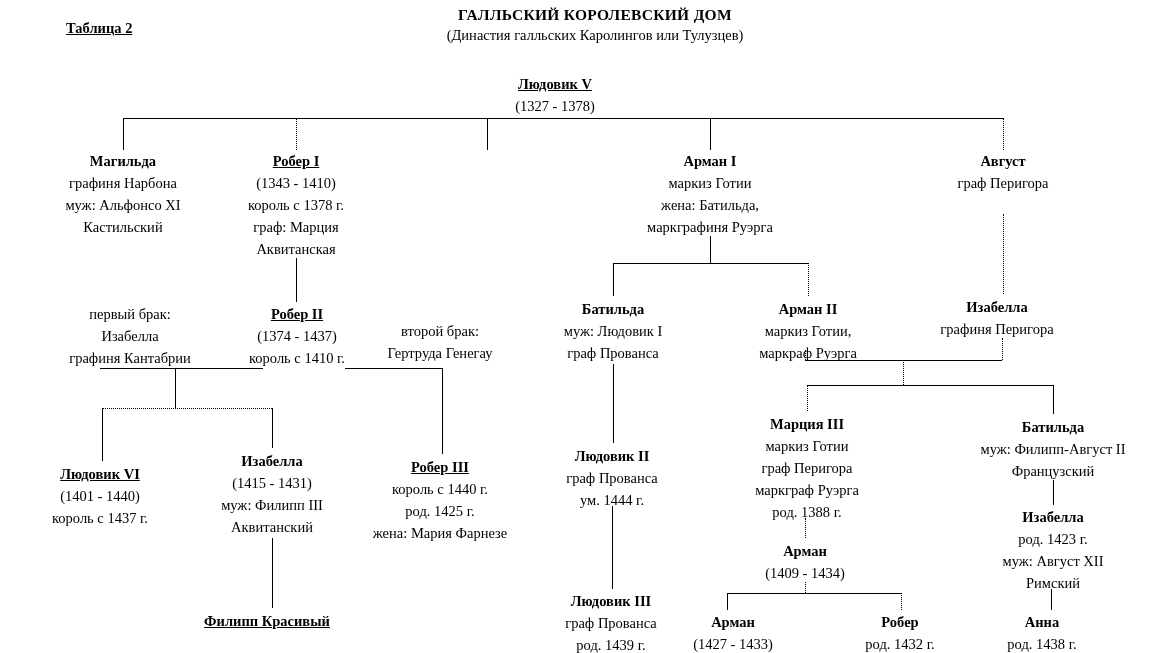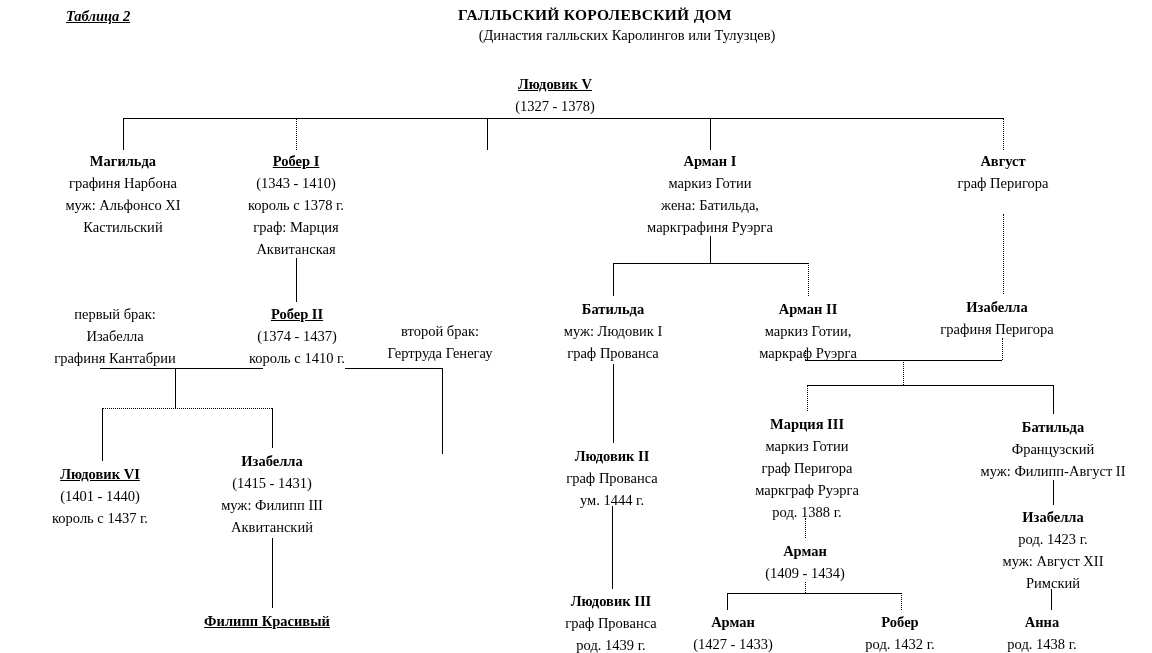--- a/index.html
+++ b/index.html
@@ -1,23 +1,23 @@
 <!DOCTYPE html>
 <html><head>
 <meta charset="utf-8">
 <style>
   html,body{margin:0;padding:0;background:#fff;}
   #stage{position:relative;width:1152px;height:653px;background:#ffffff;overflow:hidden;
          font-family:"Liberation Serif", serif;color:#000;}
-  .tbl-label{position:absolute;left:66px;top:8px;font-size:14.5px;font-weight:bold;
-             font-style:italic;text-decoration:underline;}
+  .tbl-label{position:absolute;left:66px;top:20px;font-size:14.5px;font-weight:bold;
+             text-decoration:underline;}
   .page-title{position:absolute;left:595px;top:6px;transform:translateX(-50%);
               font-size:15.5px;font-weight:bold;white-space:nowrap;letter-spacing:.3px;}
   .page-subtitle{position:absolute;left:595px;top:27px;transform:translateX(-50%);
-                 font-size:14.5px;white-space:nowrap;margin-left:32px;}
+                 font-size:14.5px;white-space:nowrap;}
   .node{position:absolute;transform:translateX(-50%);text-align:center;
         font-size:14.5px;line-height:22px;white-space:nowrap;}
   .node .nm{font-weight:bold;display:block;}
   .node.u .nm{text-decoration:underline;}
   .node.plain .nm{font-weight:normal;}
   .node .ln{display:block;}
   .hl{position:absolute;height:0;border-top:1px solid #000;}
   .vl{position:absolute;width:0;border-left:1px solid #000;}
   .hl.dot{border-top-style:dotted;}
   .vl.dot{border-left-style:dotted;}
@@ -53,21 +53,21 @@
     <span class="nm">Арман I</span>
     <span class="ln">маркиз Готии</span>
     <span class="ln">жена: Батильда,</span>
     <span class="ln">маркграфиня Руэрга</span>
   </div>
   <div class="node" style="left:1003px;top:150px">
     <span class="nm">Август</span>
     <span class="ln">граф Перигора</span>
   </div>
 
-  <div class="node plain" style="left:115px;top:303px">
+  <div class="node plain" style="left:130px;top:303px">
     <span class="nm">первый брак:</span>
     <span class="ln">Изабелла</span>
     <span class="ln">графиня Кантабрии</span>
   </div>
   <div class="node u" style="left:297px;top:303px">
     <span class="nm">Робер II</span>
     <span class="ln">(1374 - 1437)</span>
     <span class="ln">король с 1410 г.</span>
   </div>
   <div class="node plain" style="left:440px;top:320px">
@@ -92,37 +92,43 @@
   <div class="node u" style="left:100px;top:463px">
     <span class="nm">Людовик VI</span>
     <span class="ln">(1401 - 1440)</span>
     <span class="ln">король с 1437 г.</span>
   </div>
   <div class="node" style="left:272px;top:450px">
     <span class="nm">Изабелла</span>
     <span class="ln">(1415 - 1431)</span>
     <span class="ln">муж: Филипп III</span>
     <span class="ln">Аквитанский</span>
+  </div>
+  <div class="node u" style="left:440px;top:456px">
+    <span class="nm">Робер III</span>
+    <span class="ln">король с 1440 г.</span>
+    <span class="ln">род. 1425 г.</span>
+    <span class="ln">жена: Мария Фарнезе</span>
   </div>
   <div class="node" style="left:612px;top:445px">
     <span class="nm">Людовик II</span>
     <span class="ln">граф Прованса</span>
     <span class="ln">ум. 1444 г.</span>
   </div>
   <div class="node" style="left:807px;top:413px">
     <span class="nm">Марция III</span>
     <span class="ln">маркиз Готии</span>
     <span class="ln">граф Перигора</span>
     <span class="ln">маркграф Руэрга</span>
     <span class="ln">род. 1388 г.</span>
   </div>
   <div class="node" style="left:1053px;top:416px">
     <span class="nm">Батильда</span>
+    <span class="ln">муж: Филипп-Август II</span>
     <span class="ln">Французский</span>
-    <span class="ln">муж: Филипп-Август II</span>
   </div>
 
   <div class="node" style="left:1053px;top:506px">
     <span class="nm">Изабелла</span>
     <span class="ln">род. 1423 г.</span>
     <span class="ln">муж: Август XII</span>
     <span class="ln">Римский</span>
   </div>
   <div class="node" style="left:805px;top:540px">
     <span class="nm">Арман</span>

